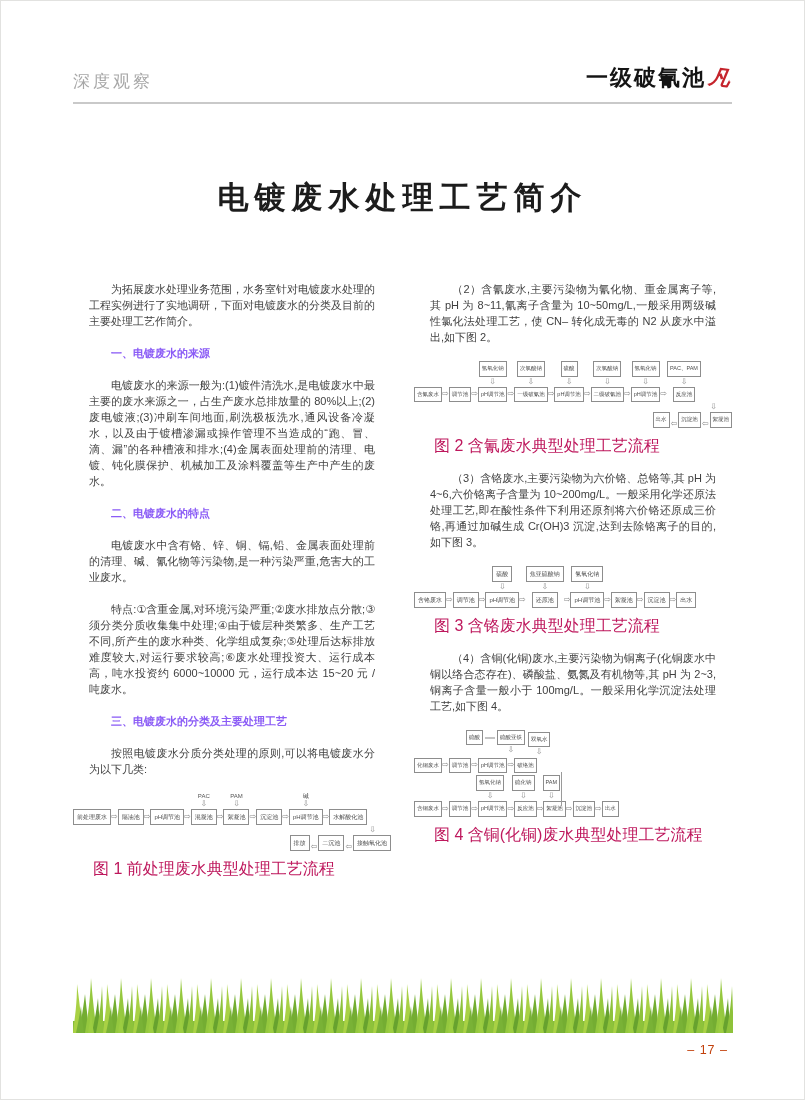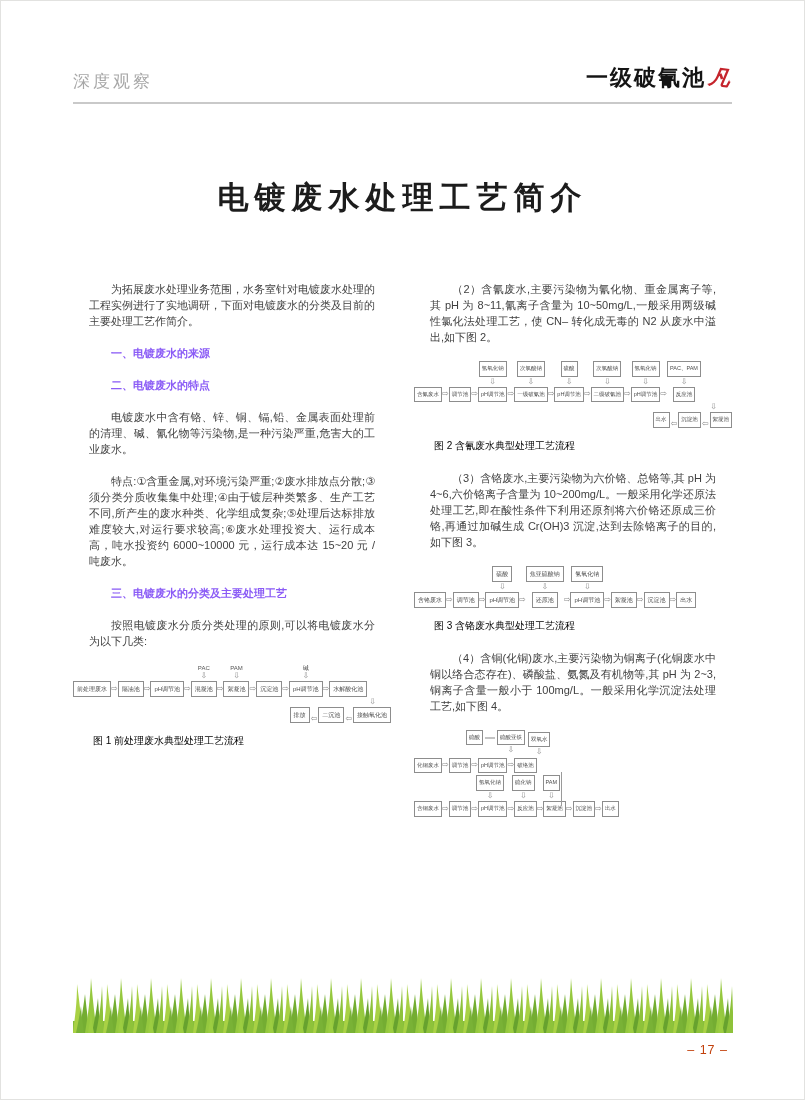--- a/index.html
+++ b/index.html
@@ -30,21 +30,21 @@
   .chain.rightal{justify-content:flex-end;}
   .unit{display:flex;flex-direction:column;align-items:center;}
   .pbox{border:1px solid #8d8d8d;background:#fff;color:#4d4d4d;font-size:6px;
         line-height:1;padding:4px 3px;white-space:nowrap;box-sizing:border-box;}
   .tight .pbox{font-size:5.5px;padding:4px 2px;}
   .inp-plain{font-size:6px;color:#555;line-height:1;}
   .harrow{height:16px;display:flex;align-items:center;color:#8d8d8d;font-size:8px;line-height:1;}
   .larrow{color:#8d8d8d;font-size:8px;line-height:1;padding:0 1px;}
   .varrow{color:#8d8d8d;font-size:8px;line-height:1;margin:1px 0;}
   .droparrow{display:flex;justify-content:flex-end;padding-right:15px;}
-  .figcap{font-size:10px;color:#000000;margin:10px 0 4px 20px;line-height:16px;}
+  .figcap{font-size:16px;color:#be185d;margin:10px 0 4px 20px;line-height:16px;}
   .dline{font-size:7px;color:#8d8d8d;margin-top:4px;padding:0 2px;line-height:1;}
   .f4top{display:flex;align-items:flex-start;margin-left:52px;}
   .f4mid{display:flex;gap:8px;margin-left:62px;margin-top:2px;}
   .f4conn{position:absolute;left:147px;top:42px;width:1px;height:34px;background:#9a9a9a;}
   .mt2{margin-top:2px;}
   
   .grass{position:absolute;left:72px;top:975px;width:660px;height:57px;}
   .pageno{position:absolute;top:1042px;right:76px;font-size:12.5px;color:#c2410c;letter-spacing:1px;}
 </style>
 </head>
@@ -60,20 +60,21 @@
     </span>
   </div>
 
   <div class="title">电镀废水处理工艺简介</div>
 
   <div class="cols">
 
     <div class="col">
       <p>为拓展废水处理业务范围，水务室针对电镀废水处理的工程实例进行了实地调研，下面对电镀废水的分类及目前的主要处理工艺作简介。</p>
       <p class="hd">一、电镀废水的来源</p>
+      <p>电镀废水的来源一般为:(1)镀件清洗水,是电镀废水中最主要的废水来源之一，占生产废水总排放量的 80%以上;(2)废电镀液;(3)冲刷车间地面,刷洗极板洗水,通风设备冷凝水，以及由于镀槽渗漏或操作管理不当造成的“跑、冒、滴、漏”的各种槽液和排水;(4)金属表面处理前的清理、电镀、钝化膜保护、机械加工及涂料覆盖等生产中产生的废水。</p>
       <p class="hd">二、电镀废水的特点</p>
       <p>电镀废水中含有铬、锌、铜、镉,铅、金属表面处理前的清理、碱、氰化物等污染物,是一种污染严重,危害大的工业废水。</p>
       <p>特点:①含重金属,对环境污染严重;②废水排放点分散;③须分类分质收集集中处理;④由于镀层种类繁多、生产工艺不同,所产生的废水种类、化学组成复杂;⑤处理后达标排放难度较大,对运行要求较高;⑥废水处理投资大、运行成本高，吨水投资约 6000~10000 元，运行成本达 15~20 元 / 吨废水。</p>
       <p class="hd">三、电镀废水的分类及主要处理工艺</p>
       <p>按照电镀废水分质分类处理的原则,可以将电镀废水分为以下几类:</p>
 
       <div class="fig">
         <div class="chain">
           <span class="pbox">前处理废水</span>
           <span class="harrow">⇨</span>
@@ -257,20 +258,21 @@
           <span class="pbox">pH调节池</span>
           <span class="harrow">⇨</span>
           <span class="pbox">反应池</span>
           <span class="harrow">⇨</span>
           <span class="pbox">絮凝池</span>
           <span class="harrow">⇨</span>
           <span class="pbox">沉淀池</span>
           <span class="harrow">⇨</span>
           <span class="pbox">出水</span>
         </div>
+        <div class="figcap">图 4  含铜(化铜)废水典型处理工艺流程</div>
       </div>
     </div>
   </div>
 
   <svg class="grass" viewBox="0 0 660 57" preserveAspectRatio="none">
     <defs>
       <pattern id="g" width="30" height="57" patternUnits="userSpaceOnUse">
         <rect y="45" width="30" height="12" fill="#86bd3c"></rect>
         <path d="M0,57 C2,40 4,28 4,8 C7,30 8,42 10,57 Z" fill="#a9d144"></path>
         <path d="M6,57 C8,44 10,34 12,18 C14,36 15,46 17,57 Z" fill="#74ad32"></path>

